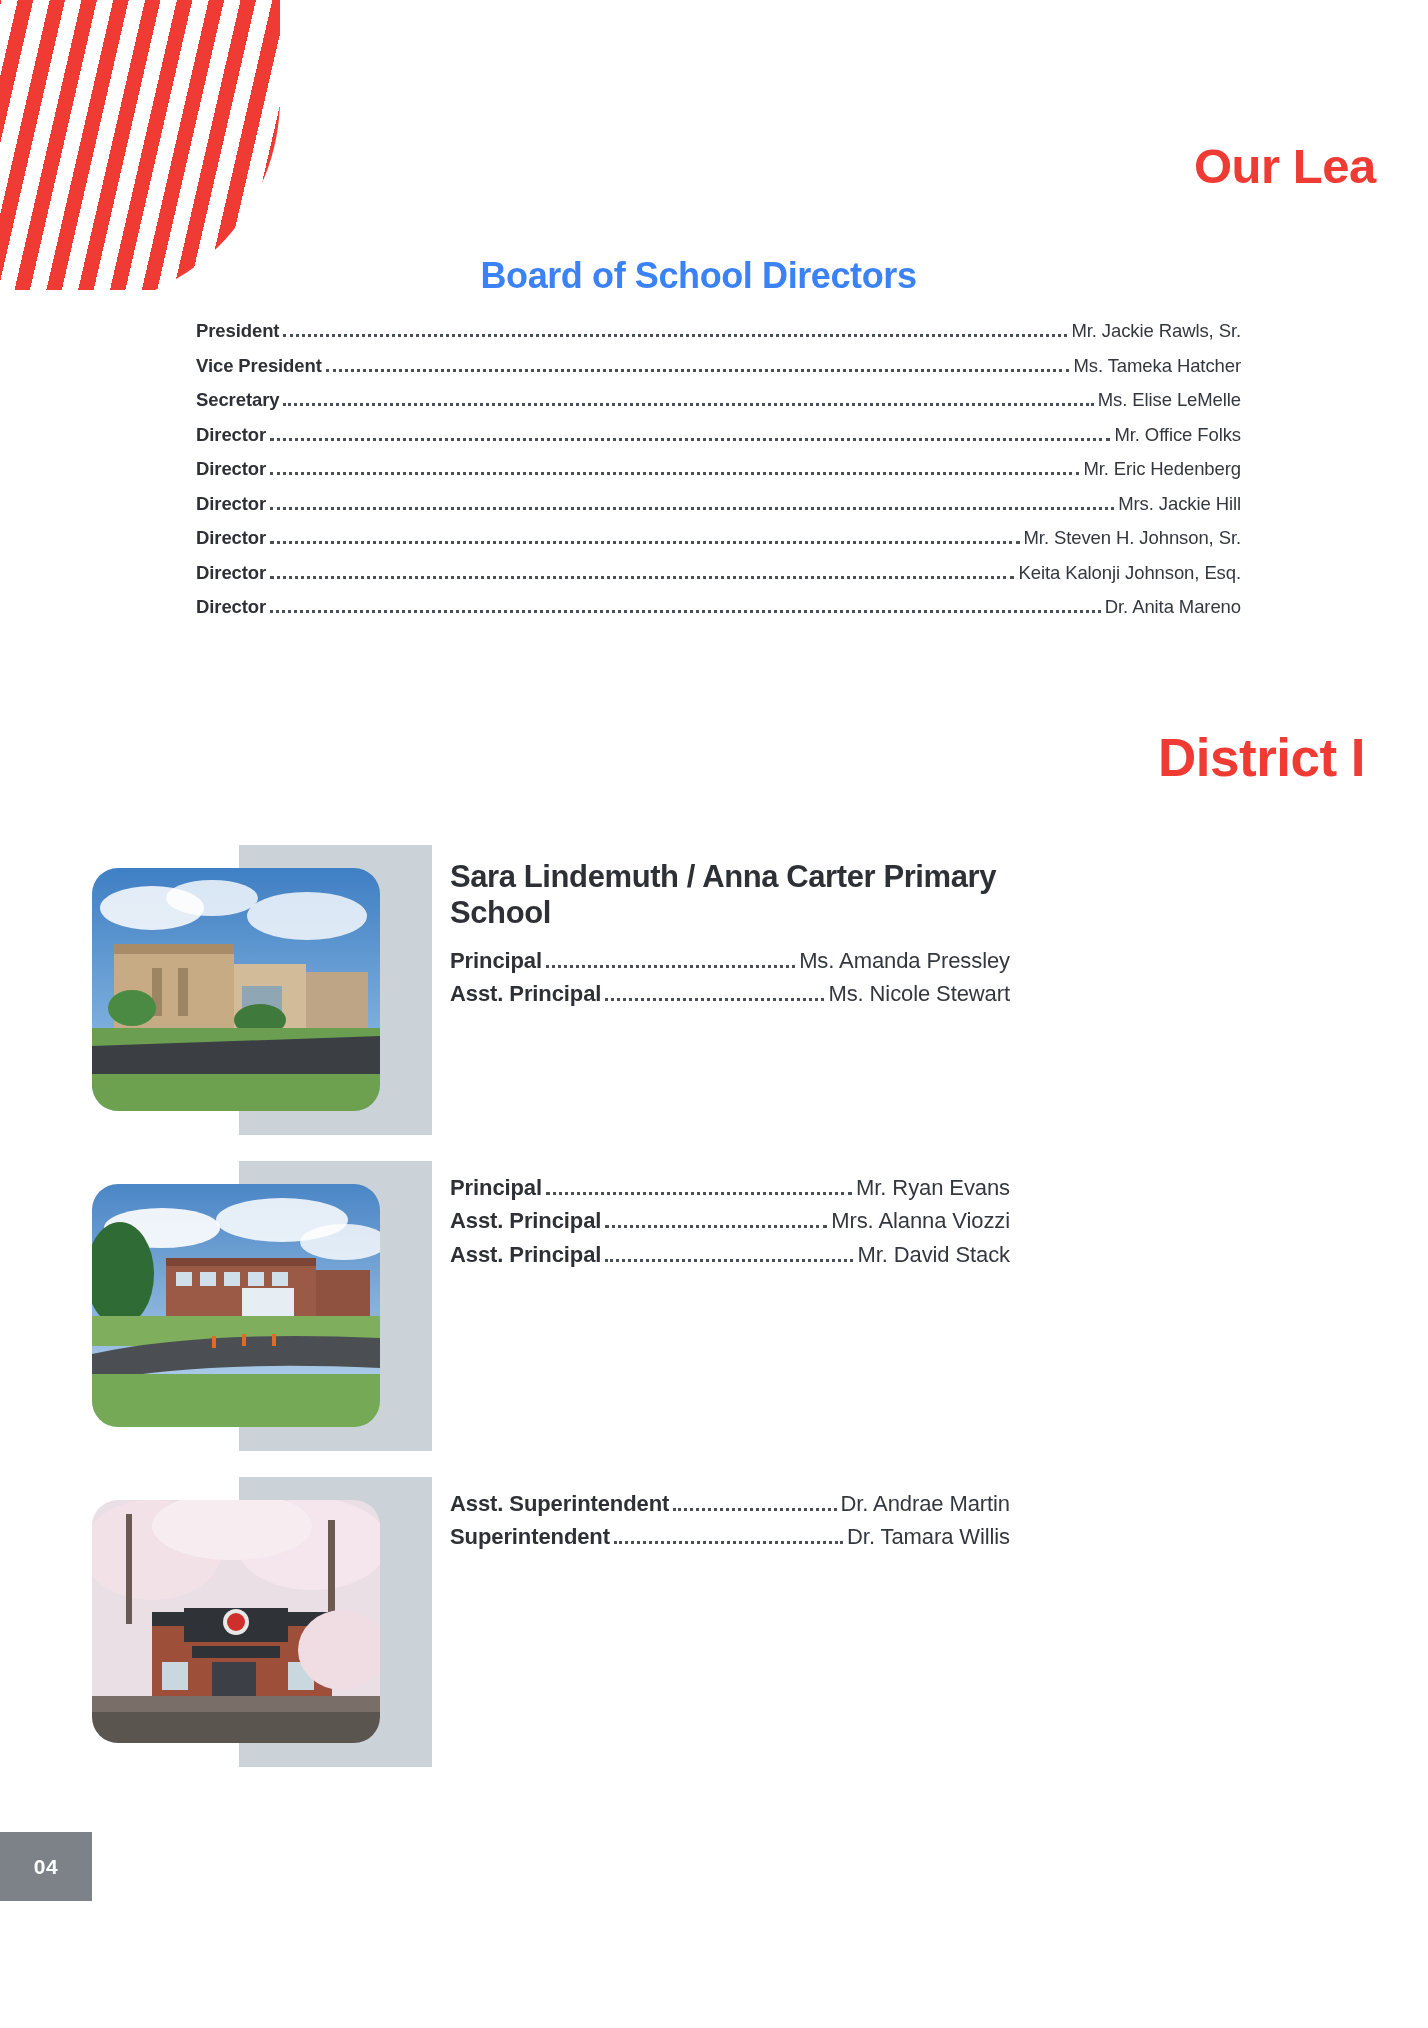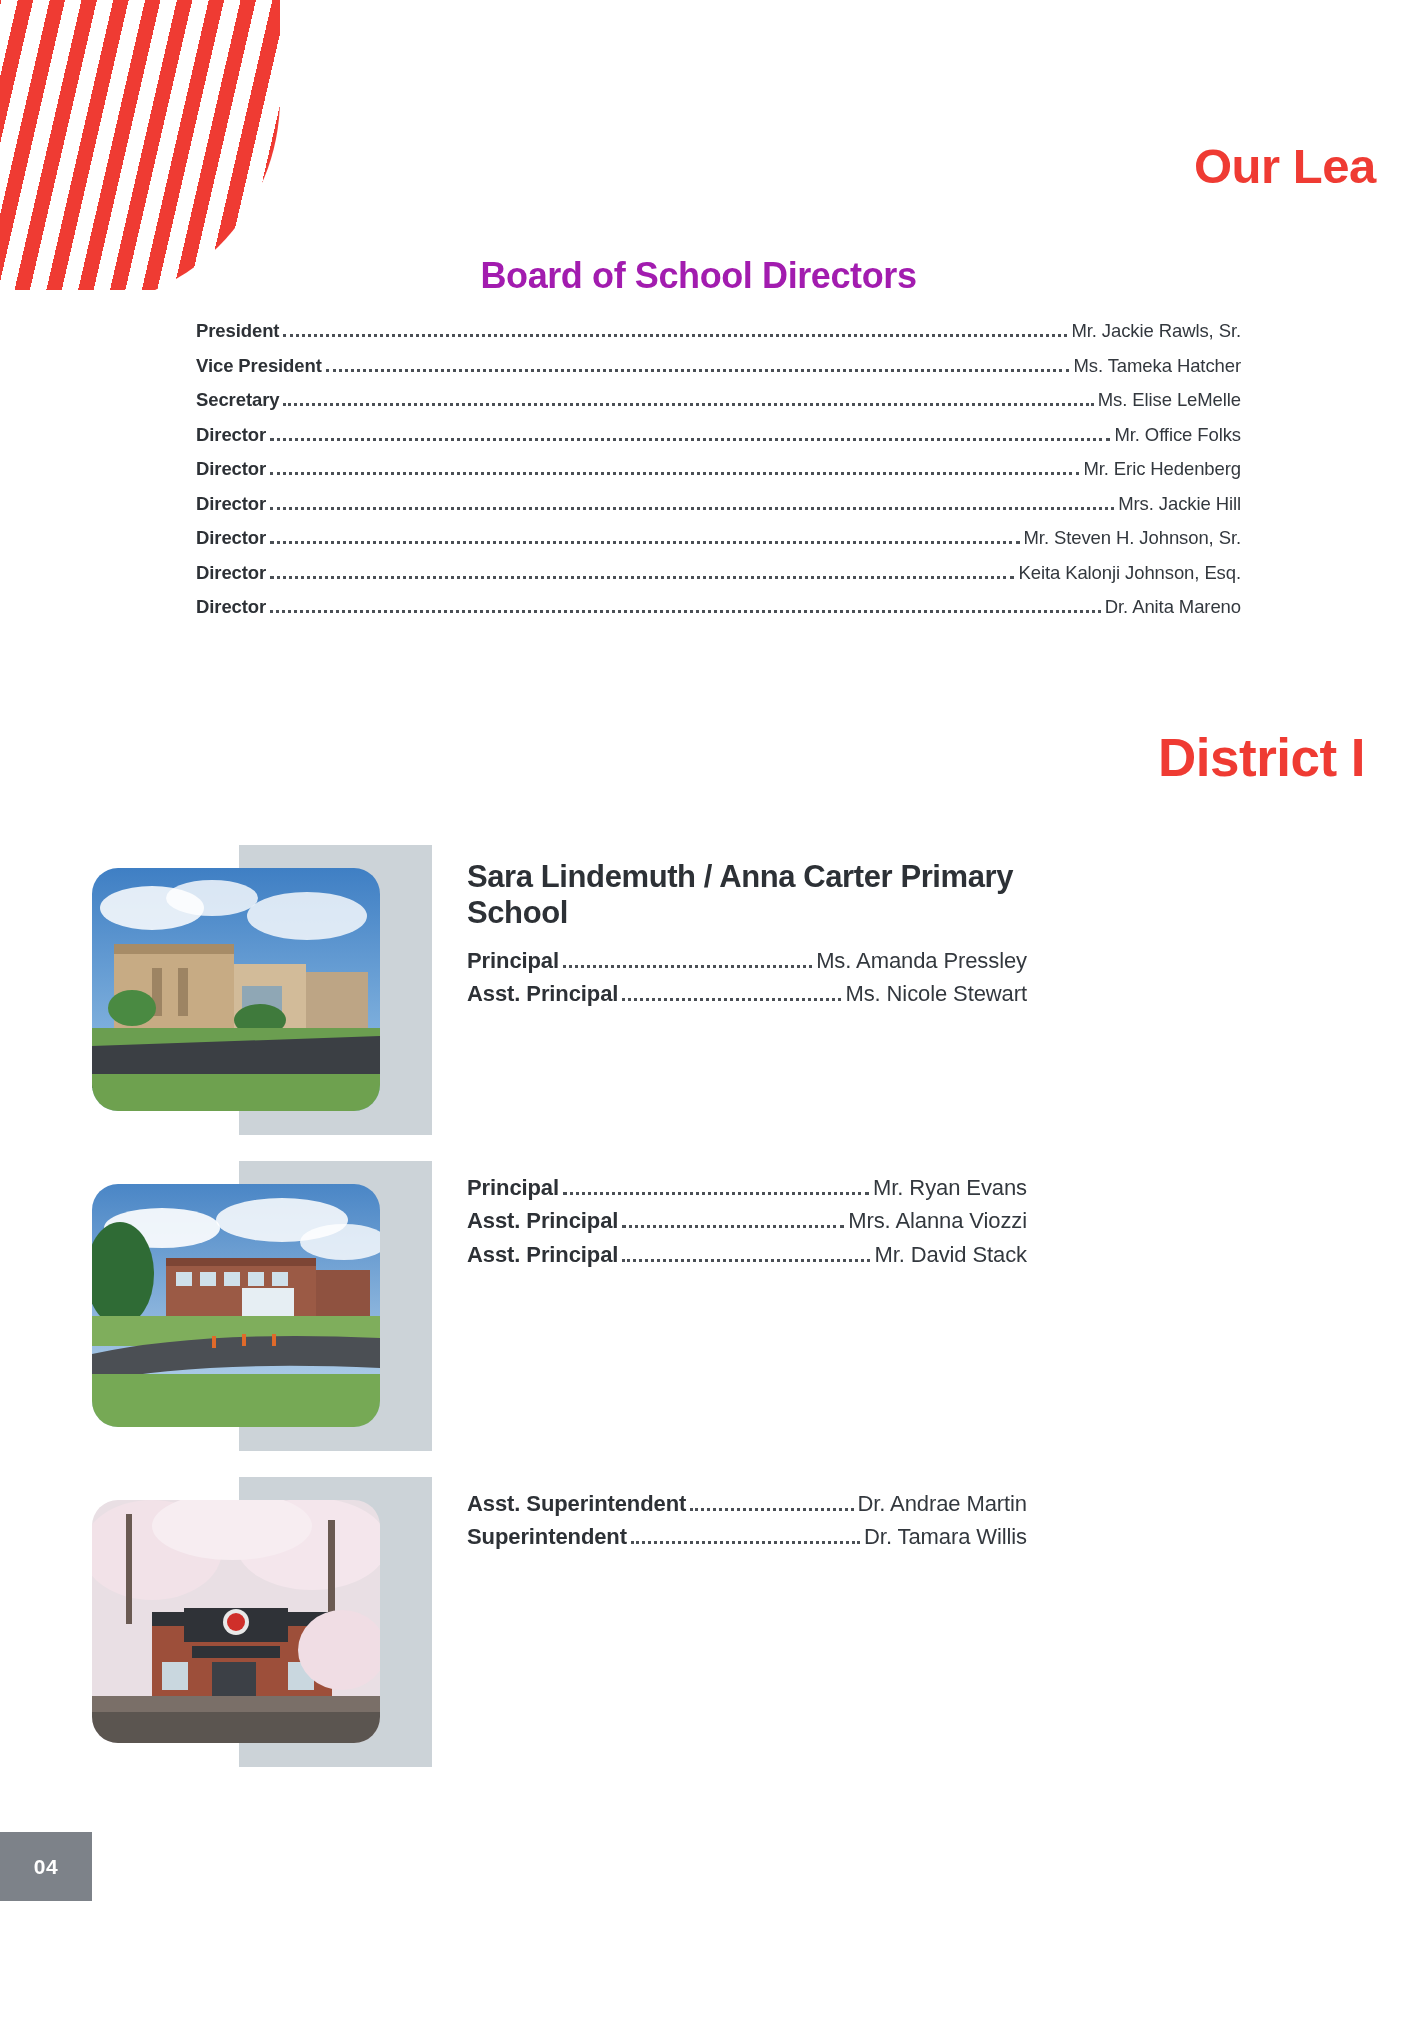--- a/index.html
+++ b/index.html
@@ -69,21 +69,21 @@
   
   .board-block {
     position: absolute;
     top: 255px;
     left: 196px;
     width: 1045px;
   }
   .board-title {
     font-size: 36px;
     font-weight: 800;
-    color: #a21caf;
+    color: #3b82f6;
     letter-spacing: -0.4px;
     text-align: center;
     margin-bottom: 23px;
     padding-right: 40px;
   }
 
   .dotted-row {
     display: flex;
     align-items: baseline;
     width: 100%;
@@ -146,21 +146,21 @@
     top: 23px;
     width: 288px;
     height: 243px;
     border-radius: 26px;
     overflow: hidden;
     box-shadow: 0 0 0 0 rgba(0,0,0,0);
   }
   .photo svg { display: block; width: 100%; height: 100%; }
 
   .school-info {
-    margin-left: 35px;
+    margin-left: 18px;
     padding-top: 14px;
     width: 560px;
   }
   .school-name {
     font-size: 31px;
     font-weight: 800;
     color: #2d3136;
     line-height: 1.17;
     letter-spacing: -0.4px;
     margin-bottom: 16px;

